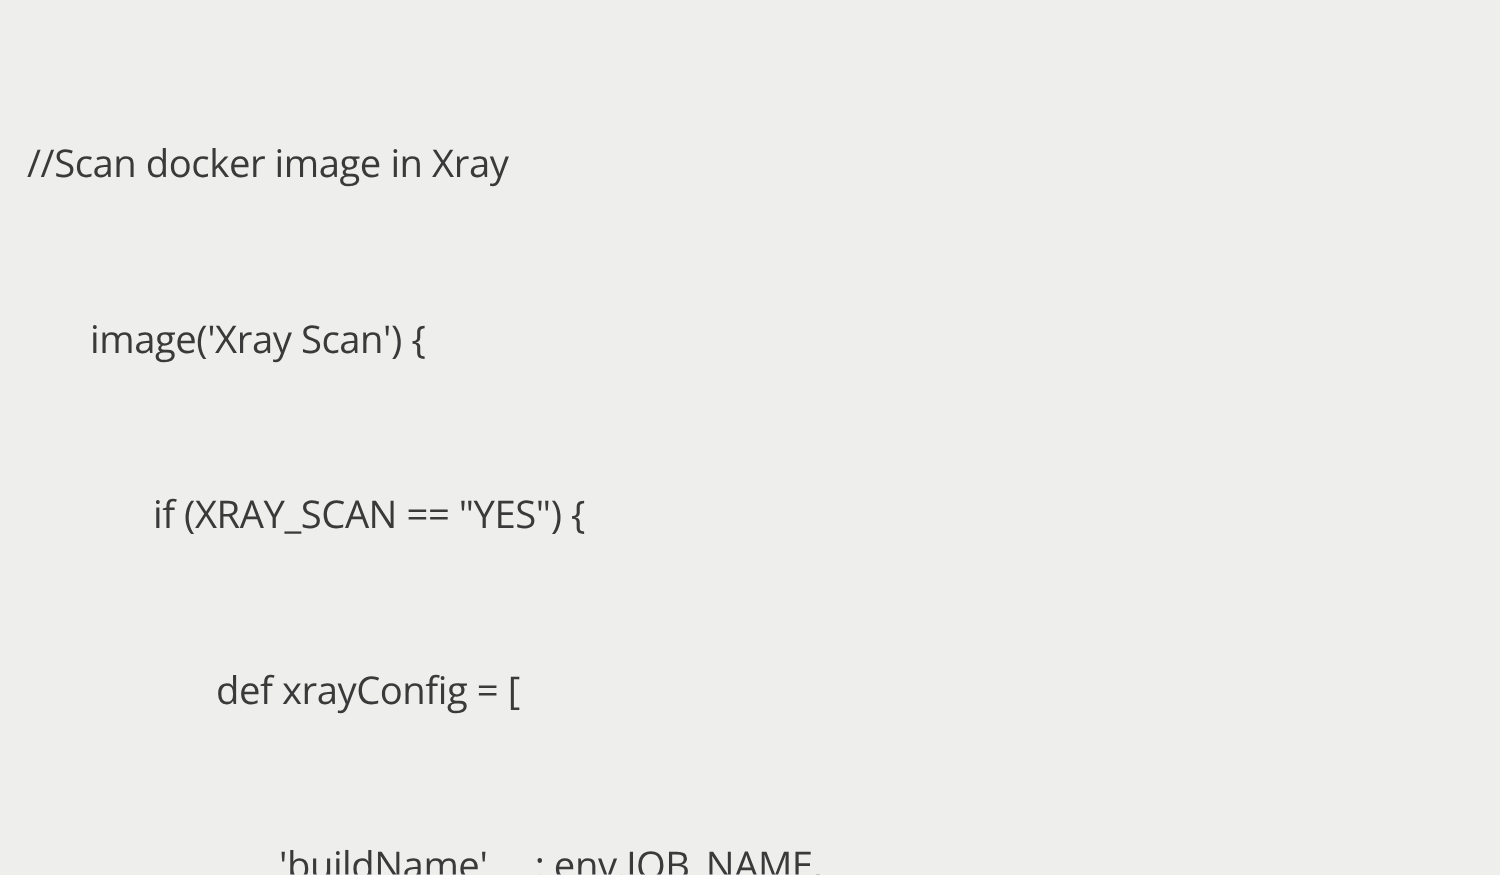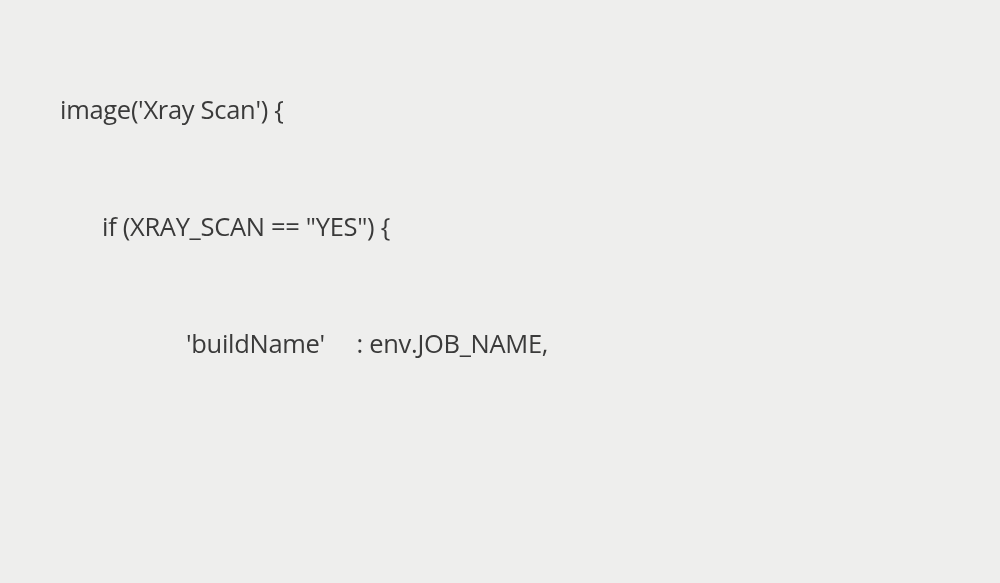--- a/index.html
+++ b/index.html
@@ -25,22 +25,24 @@
     }
     .indent-1 { padding-left: 42px; }
     .indent-2 { padding-left: 84px; }
     .indent-3 { padding-left: 126px; }
     .indent-4 { padding-left: 168px; }
   </style>
 </head>
 <body>
 
 <div class="code-block">
+  <div class="indent-0">//Scan docker image in Xray</div>
   <div class="indent-1">image('Xray Scan') {</div>
   <div class="indent-2">if (XRAY_SCAN == "YES") {</div>
+  <div class="indent-3">def xrayConfig = [</div>
   <div class="indent-4">'buildName'     : env.JOB_NAME,</div>
   
   
   
   
   
   
   
   
   

